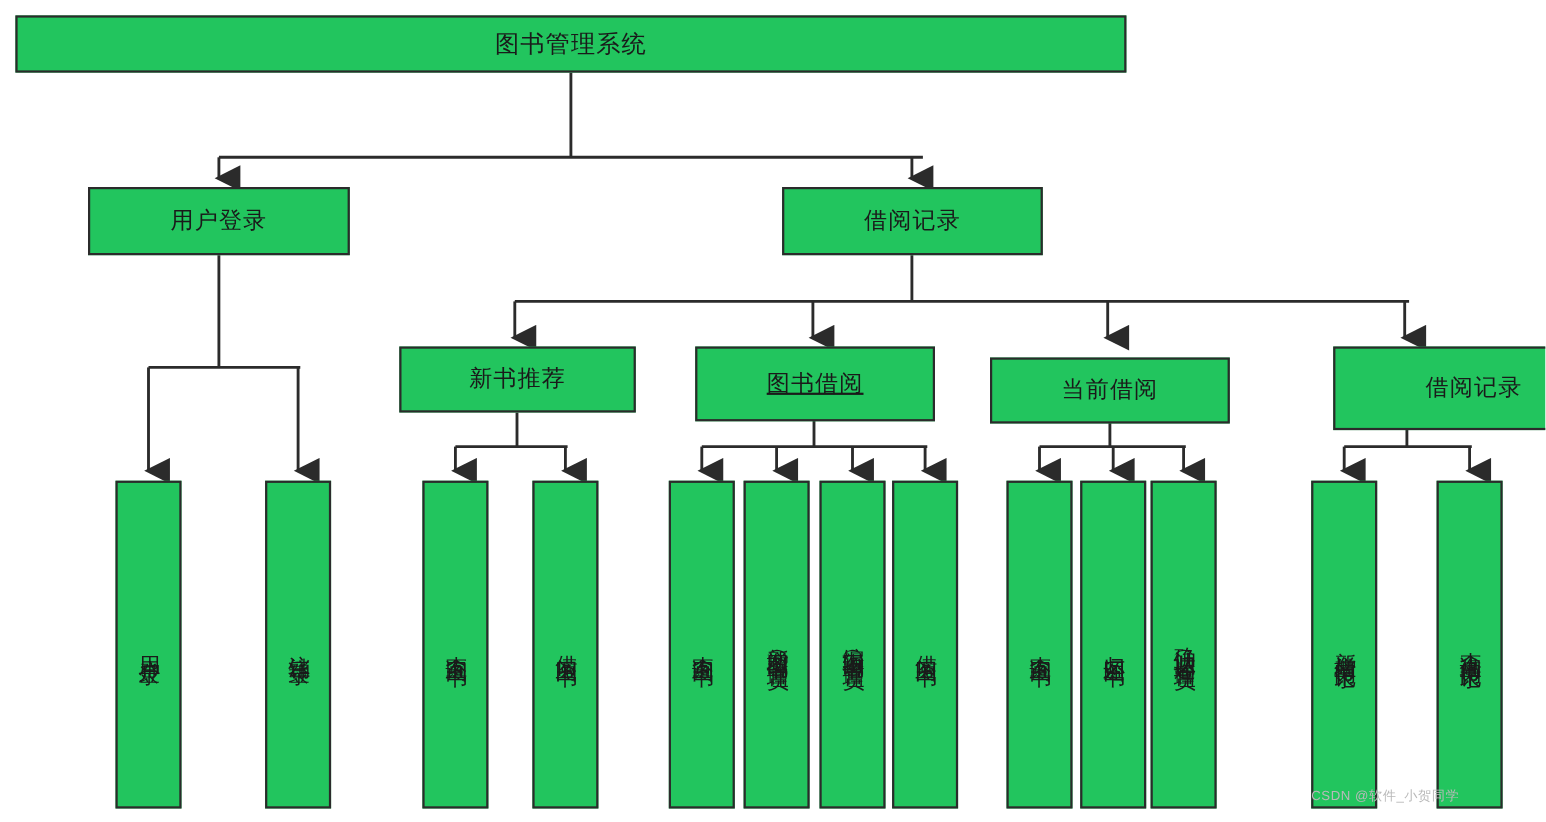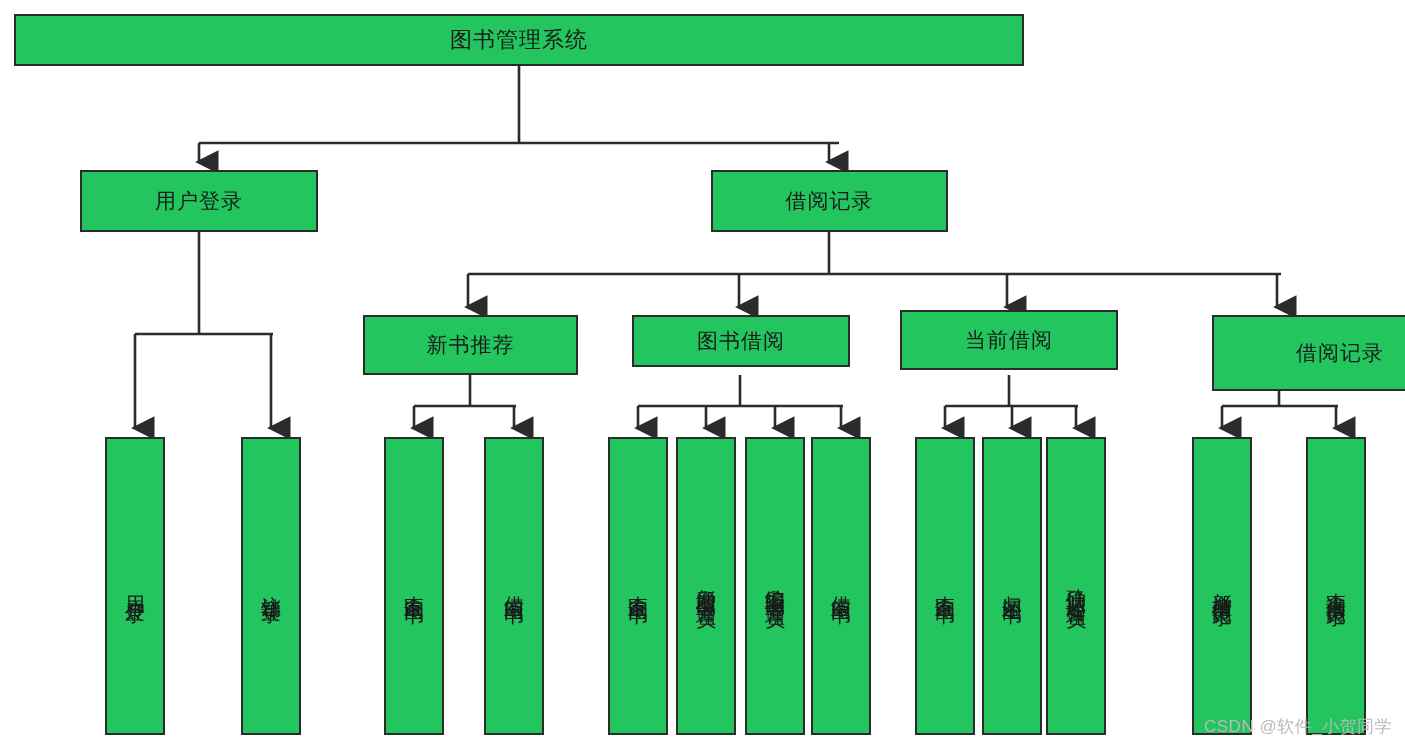--- a/index.html
+++ b/index.html
@@ -50,25 +50,24 @@
   }
   .node.v .vtext {
     writing-mode: vertical-rl;
     text-orientation: upright;
     white-space: nowrap;
     line-height: 1.05;
     letter-spacing: 3px;
   }
   .watermark {
     position: absolute;
-    font-size: 17px;
+    font-size: 12px;
     color: #b9b9b9;
     white-space: nowrap;
     letter-spacing: 0.5px;
-    padding-left: 12px;
   }
 </style>
 </head>
 <body>
 
 <div id="canvas">
 
   <svg class="links" viewBox="0 0 1405 747">
     <defs>
       <marker id="arrow" viewBox="0 0 12 12" refX="6" refY="10" markerWidth="9" markerHeight="11" orient="auto">
@@ -126,24 +125,24 @@
   <div class="node h" style="left:80px; top:170px; width:238px; height:62px;">
     <span>用户登录</span>
   </div>
   <div class="node h" style="left:711px; top:170px; width:237px; height:62px;">
     <span>借阅记录</span>
   </div>
 
   <div class="node h" style="left:363px; top:315px; width:215px; height:60px;">
     <span>新书推荐</span>
   </div>
-  <div class="node h" style="left:632px; top:315px; width:218px; height:52px;">
+  <div class="node h" style="left:632px; top:315px; width:218px; height:68px;text-decoration:underline;">
     <span>图书借阅</span>
   </div>
-  <div class="node h" style="left:900px; top:310px; width:218px; height:60px;">
+  <div class="node h" style="left:900px; top:325px; width:218px; height:60px;">
     <span>当前借阅</span>
   </div>
   <div class="node h" style="left:1212px; top:315px; width:216px; height:76px;padding-left:40px;">
     <span>借阅记录</span>
   </div>
 
   <div class="node v" style="left:105px; top:437px; width:60px; height:298px;">
     <span class="vtext">用户登录</span>
   </div>
   <div class="node v" style="left:241px; top:437px; width:60px; height:298px;">

